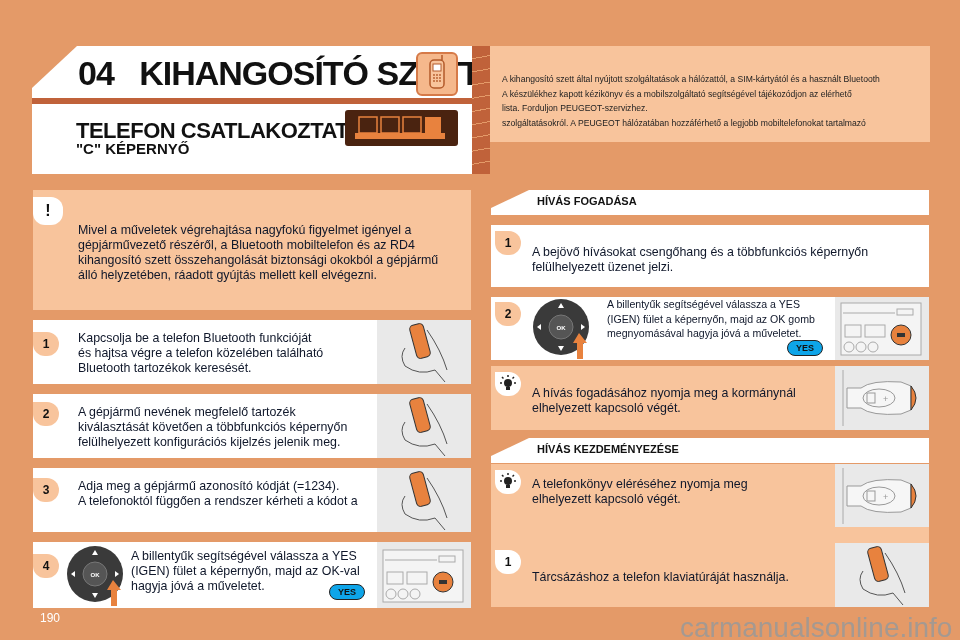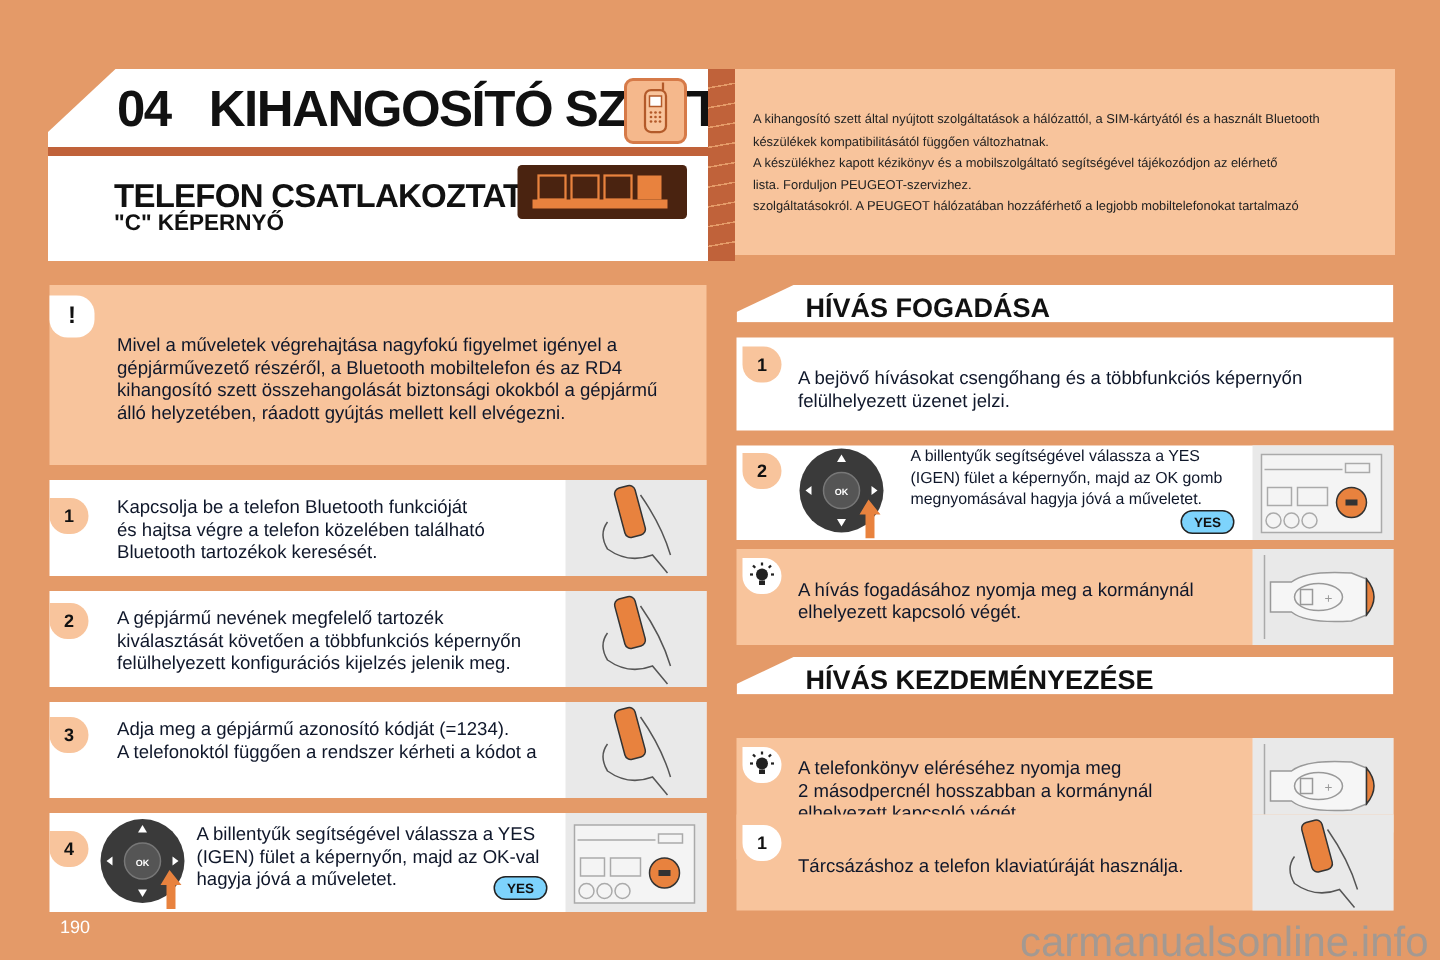--- a/index.html
+++ b/index.html
@@ -43,21 +43,21 @@
   }
   .screen-icon-box {
     left: 345px; top: 110px; width: 113px; height: 36px;
     background: #4a2310; border-radius: 3px;
   }
   .stripes {
     left: 472px; top: 46px; width: 18px; height: 128px;
     background: repeating-linear-gradient(170deg, #c0623a 0, #c0623a 12px, #e49a68 12px, #e49a68 13px);
   }
   .info-box {
-    left: 490px; top: 46px; width: 440px; height: 124px;
+    left: 490px; top: 46px; width: 440px; height: 96px;
     background: #f8c49c;
     padding: 26px 12px 0 12px;
     font-size: 8.6px; line-height: 14.5px; color: #222;
   }
 
   
   .panel { background: #f8c49c; }
   .panel.white { background: #fff; }
   .num-badge {
     position: absolute; width: 26px; height: 24px;
@@ -66,25 +66,25 @@
     font-size: 12px; font-weight: bold; text-align: center; line-height: 24px;
   }
   .num-badge.white { background: #fff; }
   .panel-text { position: absolute; font-size: 12.4px; line-height: 15px; color: #0f172a; }
   .img-box { position: absolute; background: #e9e9e9; }
 
   .section-header {
     background: #fff;
     clip-path: polygon(38px 0, 100% 0, 100% 100%, 0 100%, 0 18px);
   }
-  .section-title { position: absolute; font-size: 18px; font-weight: bold; }
+  .section-title { position: absolute; font-size: 11px; font-weight: bold; }
 
   .yes-badge {
     position: absolute; border: 1.5px solid #222; border-radius: 10px;
-    font-size: 9px; font-weight: bold; padding: 2px 8px; background:#7dd3fc;
+    font-size: 9px; font-weight: bold; padding: 2px 8px; background:#0ea5e9;
   }
   .page-num { left: 40px; top: 611px; font-size: 12px; color: #fff; }
   .watermark {
     left: 680px; top: 612px; font-size: 28px; color: #999; letter-spacing: 0px;
     opacity: 0.85;
   }
 </style>
 </head>
 <body>
 
@@ -117,21 +117,20 @@
     <rect x="14" y="7" width="18" height="16" fill="none" stroke="#e8823e" stroke-width="1.5"></rect>
     <rect x="36" y="7" width="18" height="16" fill="none" stroke="#e8823e" stroke-width="1.5"></rect>
     <rect x="58" y="7" width="18" height="16" fill="none" stroke="#e8823e" stroke-width="1.5"></rect>
     <rect x="80" y="7" width="16" height="16" fill="#e8823e"></rect>
     <rect x="10" y="23" width="90" height="6" fill="#e8823e"></rect>
   </svg>
 </div>
 <div class="abs stripes"></div>
 <div class="abs info-box">
   <div>A kihangosító szett által nyújtott szolgáltatások a hálózattól, a SIM-kártyától és a használt Bluetooth</div>
-  <div>készülékek kompatibilitásától függően változhatnak.</div>
   <div>A készülékhez kapott kézikönyv és a mobilszolgáltató segítségével tájékozódjon az elérhető</div>
   <div>lista. Forduljon PEUGEOT-szervizhez.</div>
   <div>szolgáltatásokról. A PEUGEOT hálózatában hozzáférhető a legjobb mobiltelefonokat tartalmazó</div>
 </div>
 
 <div class="abs panel" style="left:33px;top:190px;width:438px;height:120px;">
   <div class="num-badge white" style="left:0;top:7px;width:30px;height:28px;line-height:28px;font-size:16px;">!</div>
   <div class="panel-text" style="left:45px;top:33px;">
     <div>Mivel a műveletek végrehajtása nagyfokú figyelmet igényel a</div>
     <div>gépjárművezető részéről, a Bluetooth mobiltelefon és az RD4</div>
@@ -298,37 +297,36 @@
       <rect x="32" y="27" width="8" height="10" fill="none" stroke="#999"></rect>
       <text x="48" y="36" font-size="9" fill="#999" font-family="Liberation Sans, sans-serif">+</text>
       <path d="M76 20 q10 12 0 24 z" fill="#e8823e" stroke="#333"></path>
     </svg>
   </div>
 </div>
 
 <div class="abs section-header" style="left:491px;top:438px;width:438px;height:25px;"></div>
 <div class="abs section-title" style="left:537px;top:443px;">HÍVÁS KEZDEMÉNYEZÉSE</div>
 
-<div class="abs panel" style="left:491px;top:492px;width:438px;height:81px;text-decoration:underline;">
+<div class="abs panel" style="left:491px;top:464px;width:438px;height:81px;text-decoration:underline;">
   <div class="num-badge white" style="left:4px;top:6px;">
     <svg width="24" height="24" viewBox="0 0 24 24">
         <circle cx="12" cy="11" r="4" fill="#222"></circle>
         <g stroke="#222" stroke-width="1.5">
           <line x1="12" y1="3" x2="12" y2="5"></line>
           <line x1="4" y1="11" x2="6" y2="11"></line>
           <line x1="18" y1="11" x2="20" y2="11"></line>
           <line x1="6" y1="5" x2="7.5" y2="6.5"></line>
           <line x1="18" y1="5" x2="16.5" y2="6.5"></line>
         </g>
         <rect x="10" y="15" width="4" height="3" fill="#222"></rect>
       </svg>
   </div>
   <div class="panel-text" style="left:41px;top:13px;">
     <div>A telefonkönyv eléréséhez nyomja meg</div>
-    <div>2 másodpercnél hosszabban a kormánynál</div>
     <div>elhelyezett kapcsoló végét.</div>
   </div>
   <div class="img-box" style="left:344px;top:0;width:94px;height:63px;">
     <svg width="94" height="63" viewBox="0 0 94 63">
       <line x1="8" y1="4" x2="8" y2="60" stroke="#aaa"></line>
       <path d="M12 22 h14 q10 -8 40 -6 l10 4 v24 l-10 4 q-30 2 -40 -6 h-14 z" fill="#f6f6f6" stroke="#999"></path>
       <ellipse cx="44" cy="32" rx="16" ry="9" fill="none" stroke="#999"></ellipse>
       <rect x="32" y="27" width="8" height="10" fill="none" stroke="#999"></rect>
       <text x="48" y="36" font-size="9" fill="#999" font-family="Liberation Sans, sans-serif">+</text>
       <path d="M76 20 q10 12 0 24 z" fill="#e8823e" stroke="#333"></path>

